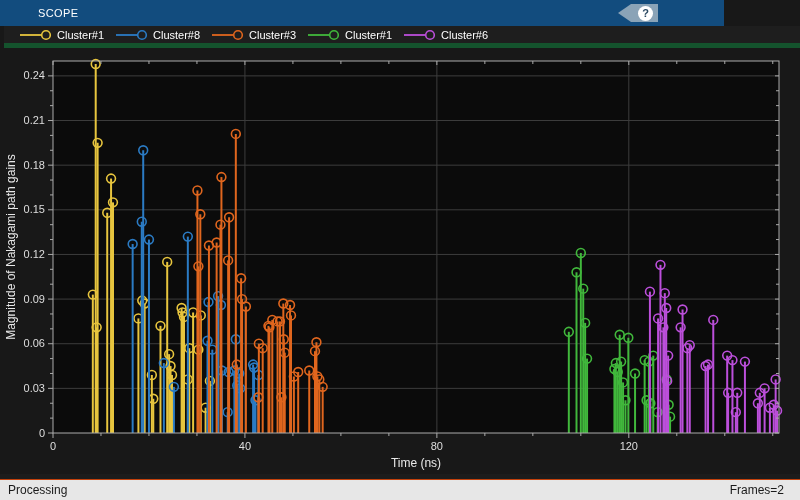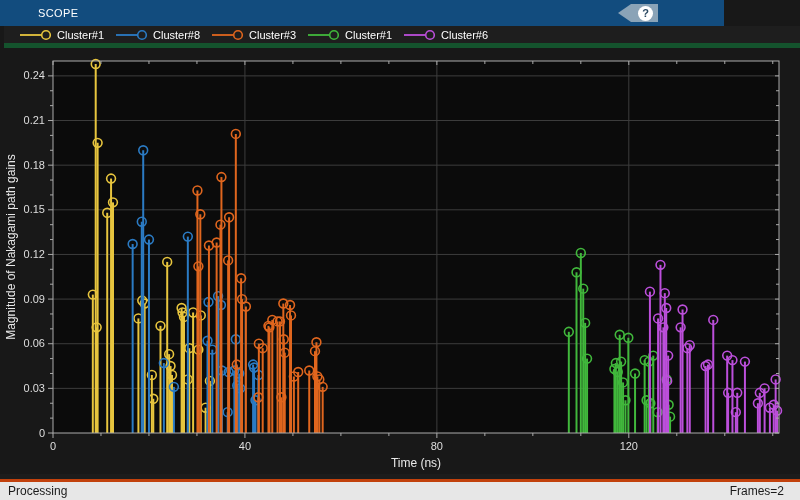--- a/index.html
+++ b/index.html
@@ -37,21 +37,21 @@
     display:flex;align-items:center;padding-left:16px;box-sizing:border-box;
   }
   .legend-item{display:flex;align-items:center;width:96px;flex:0 0 96px;}
   .legend-item span{color:#FFFFFF;font-size:11px;margin-left:3px;white-space:nowrap;}
   
   .figure{position:absolute;top:49px;left:0;width:800px;height:425px;background:#181818;}
   
   .status-strip{position:absolute;top:474px;left:0;width:800px;height:5px;background:#1C1C1C;}
   .statusbar{
     position:absolute;top:479px;left:0;width:800px;height:21px;
-    background:#E7E7E7;border-top:3px solid #c2410c;box-sizing:border-box;
+    background:#E7E7E7;border-top:1px solid #c2410c;box-sizing:border-box;
     display:flex;align-items:center;justify-content:space-between;
     font-size:12px;color:#1A1A1A;
   }
   .statusbar .left{margin-left:8px;}
   .statusbar .right{margin-right:16px;}
 </style>
 </head>
 <body>
 
 <div class="window">

